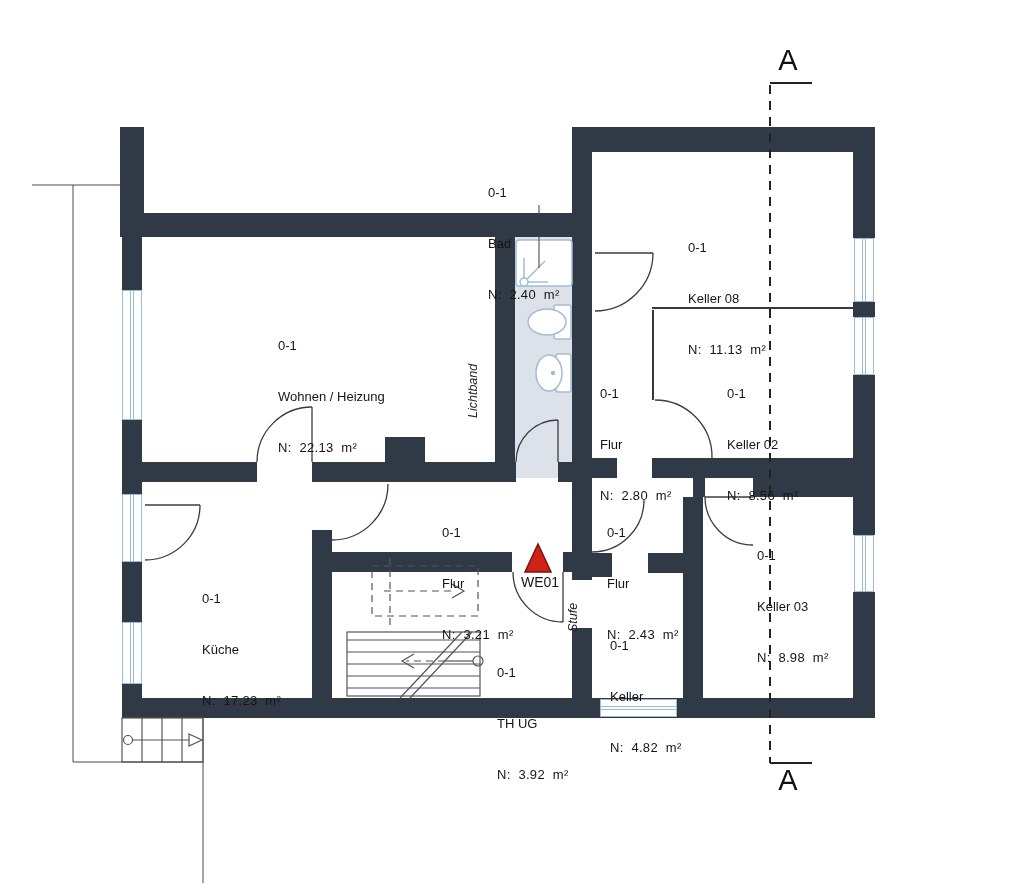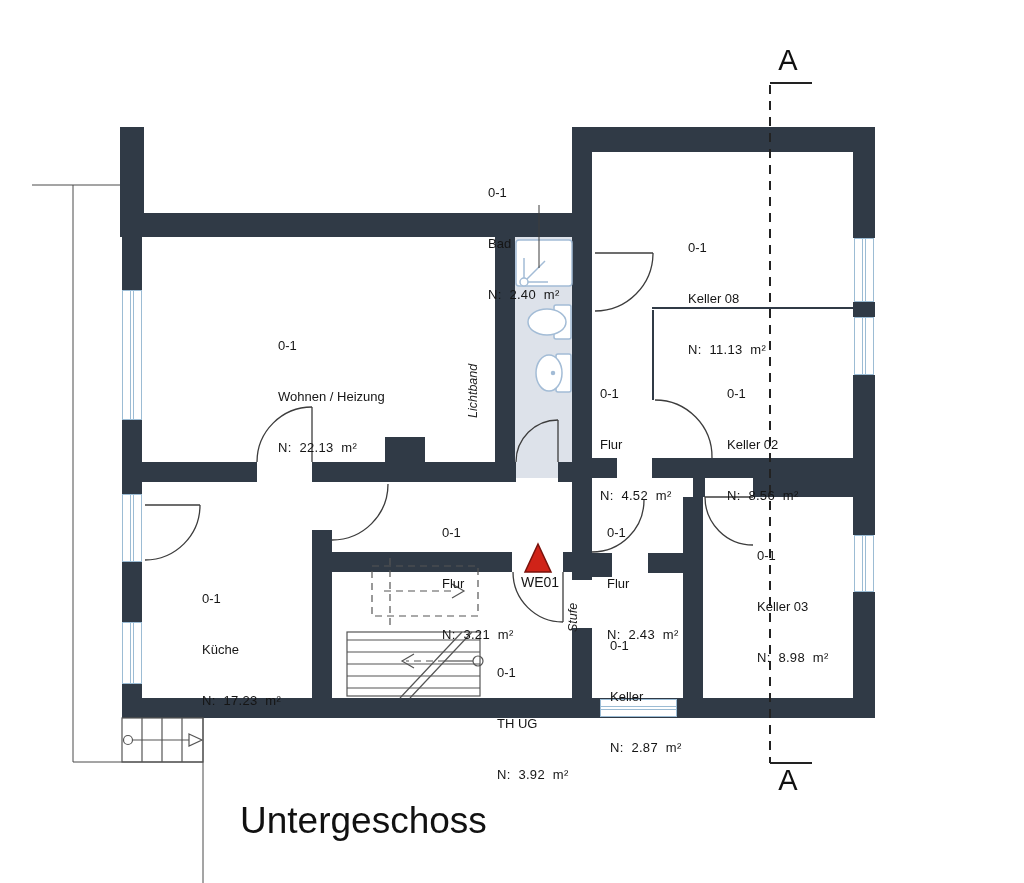--- a/index.html
+++ b/index.html
@@ -194,21 +194,21 @@
     <div class="area">N:  22.13  m²</div>
   </div>
   <div class="rl" style="left:688px;top:205px">
     <div>0-1</div>
     <div>Keller 08</div>
     <div class="area">N:  11.13  m²</div>
   </div>
   <div class="rl" style="left:600px;top:351px">
     <div>0-1</div>
     <div>Flur</div>
-    <div class="area">N:  4.52  m²</div>
+    <div class="area">N:  2.80  m²</div>
   </div>
   <div class="rl" style="left:727px;top:351px">
     <div>0-1</div>
     <div>Keller 02</div>
     <div class="area">N:  8.56  m²</div>
   </div>
   <div class="rl" style="left:202px;top:556px">
     <div>0-1</div>
     <div>Küche</div>
     <div class="area">N:  17.23  m²</div>
@@ -229,23 +229,22 @@
     <div class="area">N:  8.98  m²</div>
   </div>
   <div class="rl" style="left:497px;top:630px">
     <div>0-1</div>
     <div>TH UG</div>
     <div class="area">N:  3.92  m²</div>
   </div>
   <div class="rl" style="left:610px;top:603px">
     <div>0-1</div>
     <div>Keller</div>
-    <div class="area">N:  2.87  m²</div>
+    <div class="area">N:  4.82  m²</div>
   </div>
 
   <div class="rot" style="left:466px;top:418px">Lichtband</div>
   <div class="rot" style="left:566px;top:632px">Stufe</div>
   <div class="we01">WE01</div>
   <div class="sec-a" style="left:771px;top:44px">A</div>
   <div class="sec-a" style="left:771px;top:764px">A</div>
-  <div class="title">Untergeschoss</div>
 
 </div>
 
 </body></html>

